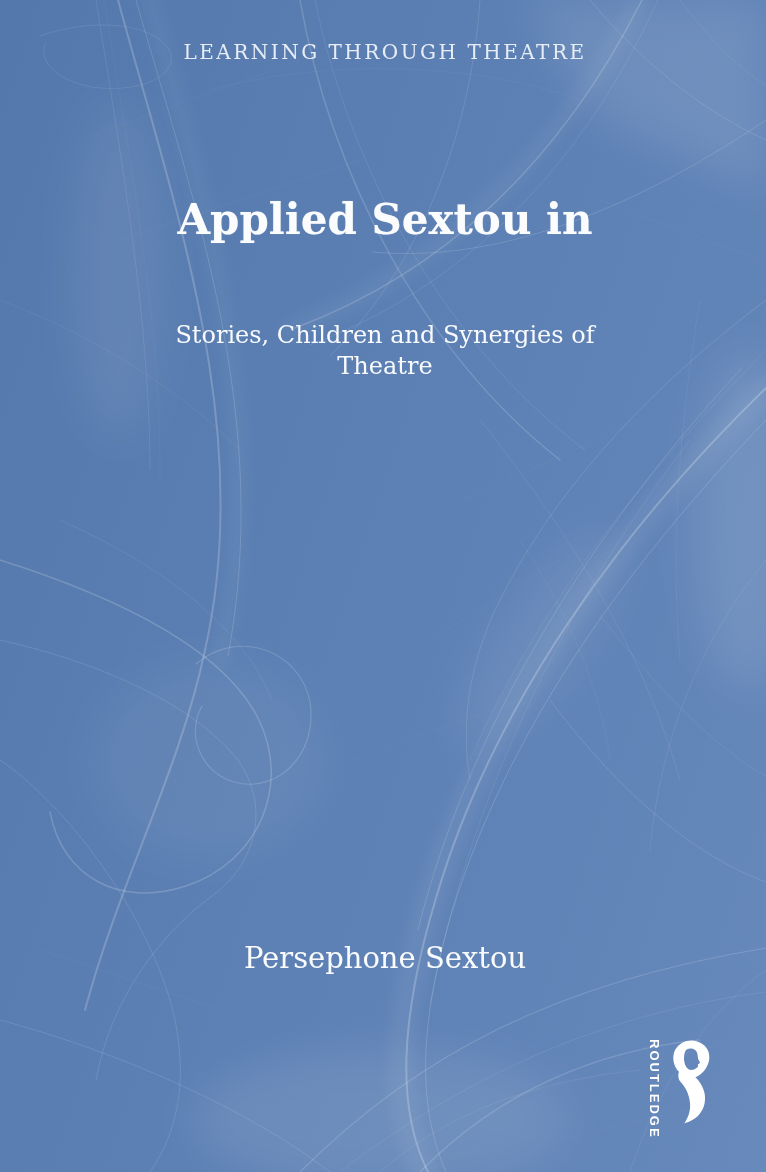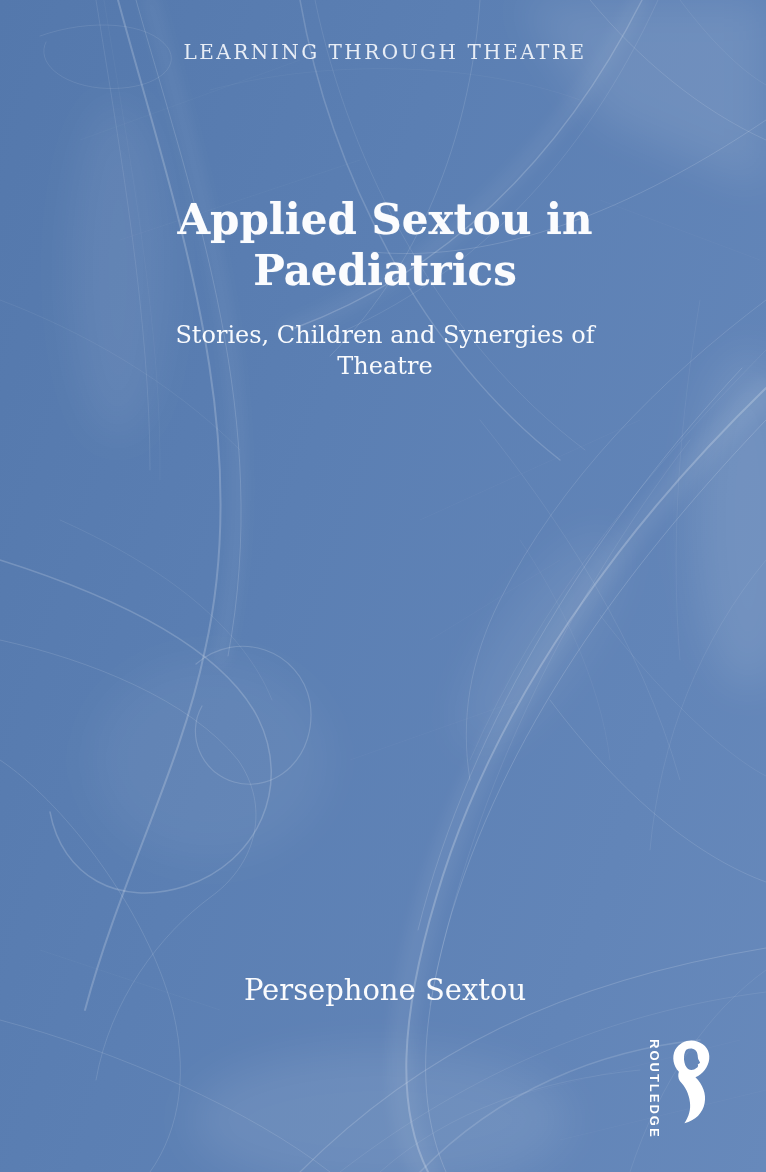--- a/index.html
+++ b/index.html
@@ -43,21 +43,20 @@
     font-size: 24px;
     line-height: 1.3;
     font-weight: 400;
     color: #f8fafd;
   }
   .author {
     top: 941px;
     font-size: 29px;
     font-weight: 400;
     color: #fafbfd;
-    margin-top: 32px;
   }
 
   .logo {
     position: absolute;
     right: 54px;
     bottom: 48px;
     z-index: 2;
     display: flex;
     align-items: center;
     gap: 5px;
@@ -150,21 +149,21 @@
       <path d="M560,1140 L766,1090" opacity="0.07"></path>
       <path d="M40,950 L220,1010" opacity="0.07"></path>
       <path d="M600,200 L760,260" opacity="0.07"></path>
       <path d="M350,760 L520,700" opacity="0.07"></path>
       <path d="M430,640 L560,560" opacity="0.07"></path>
     </g>
   </svg>
 
   <div class="text-layer series">LEARNING THROUGH THEATRE</div>
 
-  <h1 class="text-layer title"><span>Applied Sextou in</span><br><span>Paediatrics</span></h1>
+  <h1 class="text-layer title"><span>Applied Sextou in</span><br></h1>
 
   <h2 class="text-layer subtitle"><span>Stories, Children and Synergies of</span><br><span>Theatre</span></h2>
 
   <div class="text-layer author">Persephone Sextou</div>
 
   <div class="logo">
     <span class="logo-word">ROUTLEDGE</span>
     <svg class="logo-mark" width="46" height="86" viewBox="0 0 50 92" xmlns="http://www.w3.org/2000/svg">
       <path fill="#ffffff" fill-rule="evenodd" d="
         M14,36

